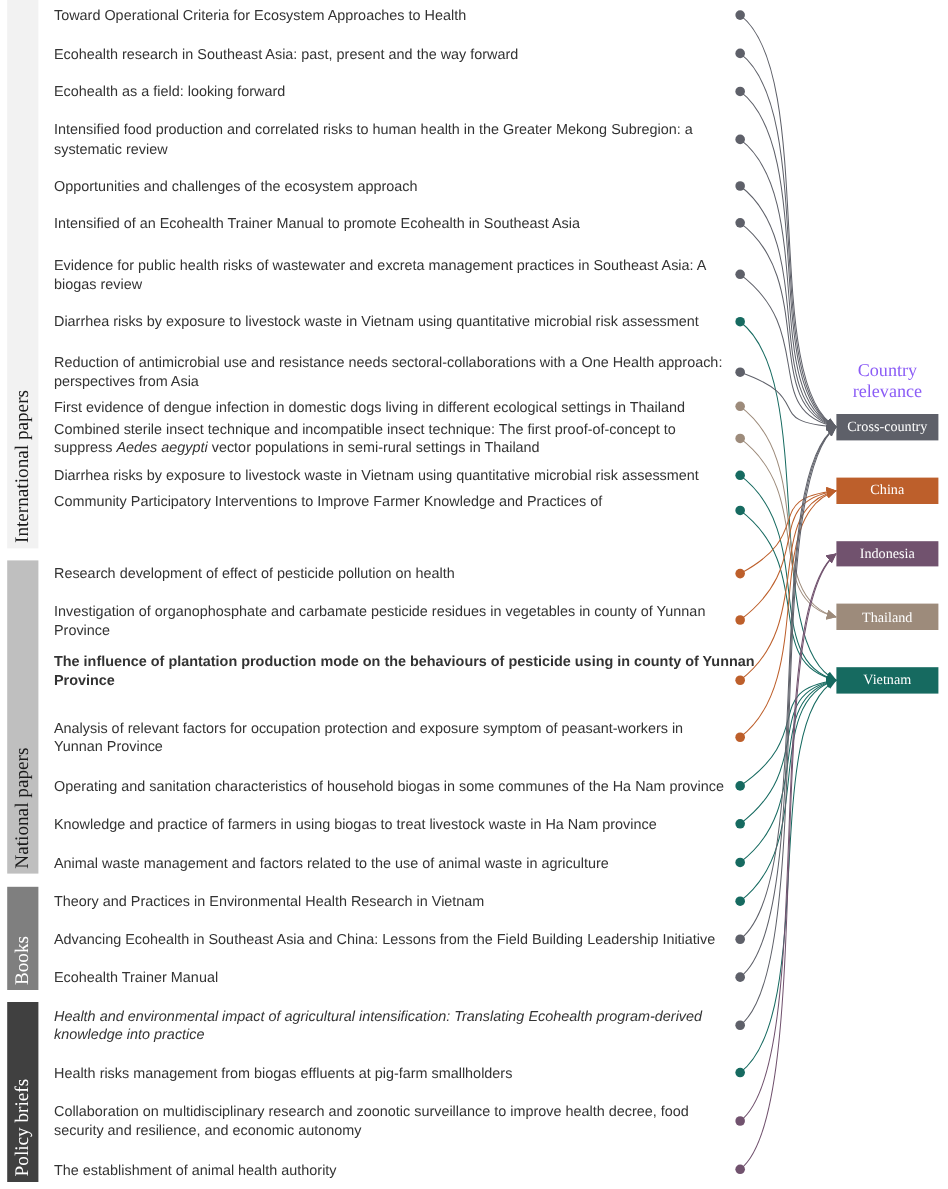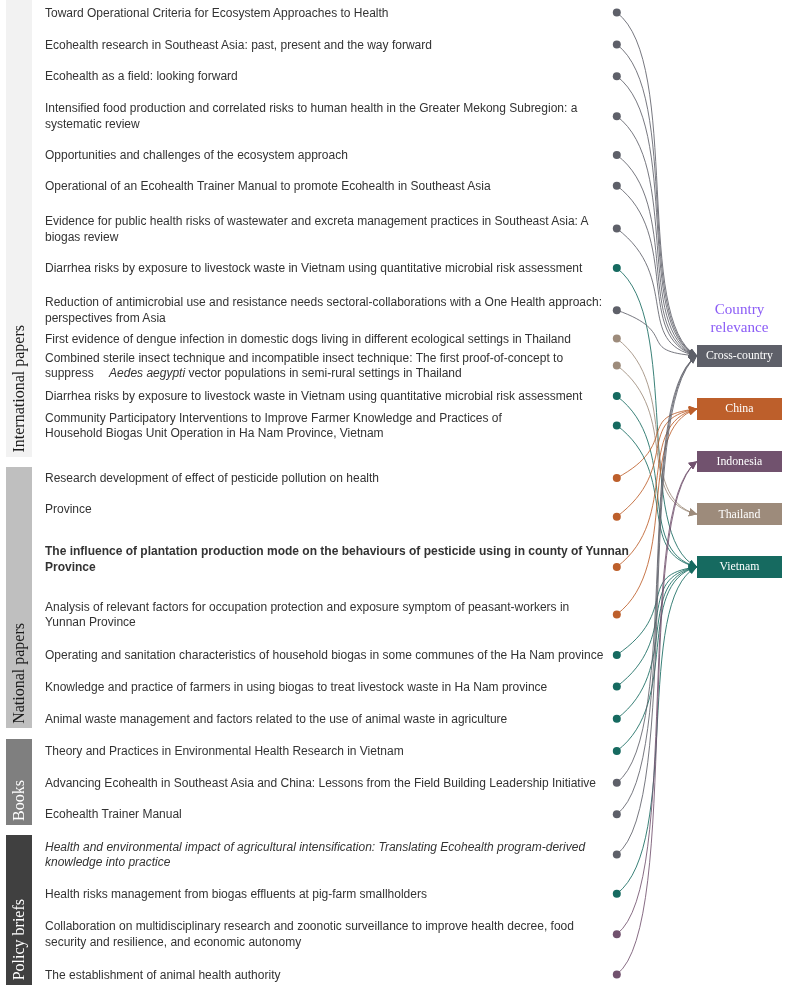--- a/index.html
+++ b/index.html
@@ -12,21 +12,21 @@
   
   .catbar{position:absolute;left:6px;width:26px;box-sizing:border-box;}
   .catbar .catlabel{position:absolute;left:50%;bottom:4.5px;
       transform:translateX(-50%) rotate(180deg);
       writing-mode:vertical-rl;white-space:nowrap;
       font-family:"Liberation Serif",serif;font-size:16px;}
 
   
   .entry{position:absolute;left:45px;font-size:12px;color:#333333;}
   .entry .ln{display:block;height:15.75px;line-height:15.75px;white-space:nowrap;}
-  .entry i{font-style:italic;margin-left:12px;}
+  .entry i{font-style:italic;}
 
   
   .nodebox{position:absolute;left:696.8px;width:85.2px;height:21.7px;
       display:flex;align-items:center;justify-content:center;
       color:#ffffff;font-size:11.8px;font-family:Liberation Serif, serif;}
 
   #links{position:absolute;left:0;top:0;}
 
   .ctitle{position:absolute;left:690px;top:301.3px;width:99px;text-align:center;
       font-family:"Liberation Serif",serif;font-size:15.1px;color:#8b5cf6;
@@ -139,21 +139,21 @@
         <span class="ln">Ecohealth as a field: looking forward</span>
       </div>
       <div class="entry" style="top: 101.4px;">
         <span class="ln">Intensified food production and correlated risks to human health in the Greater Mekong Subregion: a</span>
         <span class="ln">systematic review</span>
       </div>
       <div class="entry" style="top: 148.1px;">
         <span class="ln">Opportunities and challenges of the ecosystem approach</span>
       </div>
       <div class="entry" style="top: 178.8px;">
-        <span class="ln">Operational of an Ecohealth Trainer Manual to promote Ecohealth in Southeast Asia</span>
+        <span class="ln">Intensified of an Ecohealth Trainer Manual to promote Ecohealth in Southeast Asia</span>
       </div>
       <div class="entry" style="top: 213.8px;">
         <span class="ln">Evidence for public health risks of wastewater and excreta management practices in Southeast Asia: A</span>
         <span class="ln">biogas review</span>
       </div>
       <div class="entry" style="top: 261.2px;">
         <span class="ln">Diarrhea risks by exposure to livestock waste in Vietnam using quantitative microbial risk assessment</span>
       </div>
       <div class="entry" style="top: 295.4px;">
         <span class="ln">Reduction of antimicrobial use and resistance needs sectoral-collaborations with a One Health approach:</span>
@@ -164,26 +164,26 @@
       </div>
       <div class="entry" style="top: 350.6px;">
         <span class="ln">Combined sterile insect technique and incompatible insect technique: The first proof-of-concept to</span>
         <span class="ln">suppress <i>Aedes aegypti</i> vector populations in semi-rural settings in Thailand</span>
       </div>
       <div class="entry" style="top: 389.2px;">
         <span class="ln">Diarrhea risks by exposure to livestock waste in Vietnam using quantitative microbial risk assessment</span>
       </div>
       <div class="entry" style="top: 410.6px;">
         <span class="ln">Community Participatory Interventions to Improve Farmer Knowledge and Practices of</span>
-        <span class="ln">Household Biogas Unit Operation in Ha Nam Province, Vietnam</span>
       </div>
       <div class="entry" style="top: 471.1px;">
         <span class="ln">Research development of effect of pesticide pollution on health</span>
       </div>
       <div class="entry" style="top: 501.9px;">
+        <span class="ln">Investigation of organophosphate and carbamate pesticide residues in vegetables in county of Yunnan</span>
         <span class="ln">Province</span>
       </div>
       <div class="entry" style="top: 544px; font-weight: bold;">
         <span class="ln">The influence of plantation production mode on the behaviours of pesticide using in county of Yunnan</span>
         <span class="ln">Province</span>
       </div>
       <div class="entry" style="top: 599.6px;">
         <span class="ln">Analysis of relevant factors for occupation protection and exposure symptom of peasant-workers in</span>
         <span class="ln">Yunnan Province</span>
       </div>

